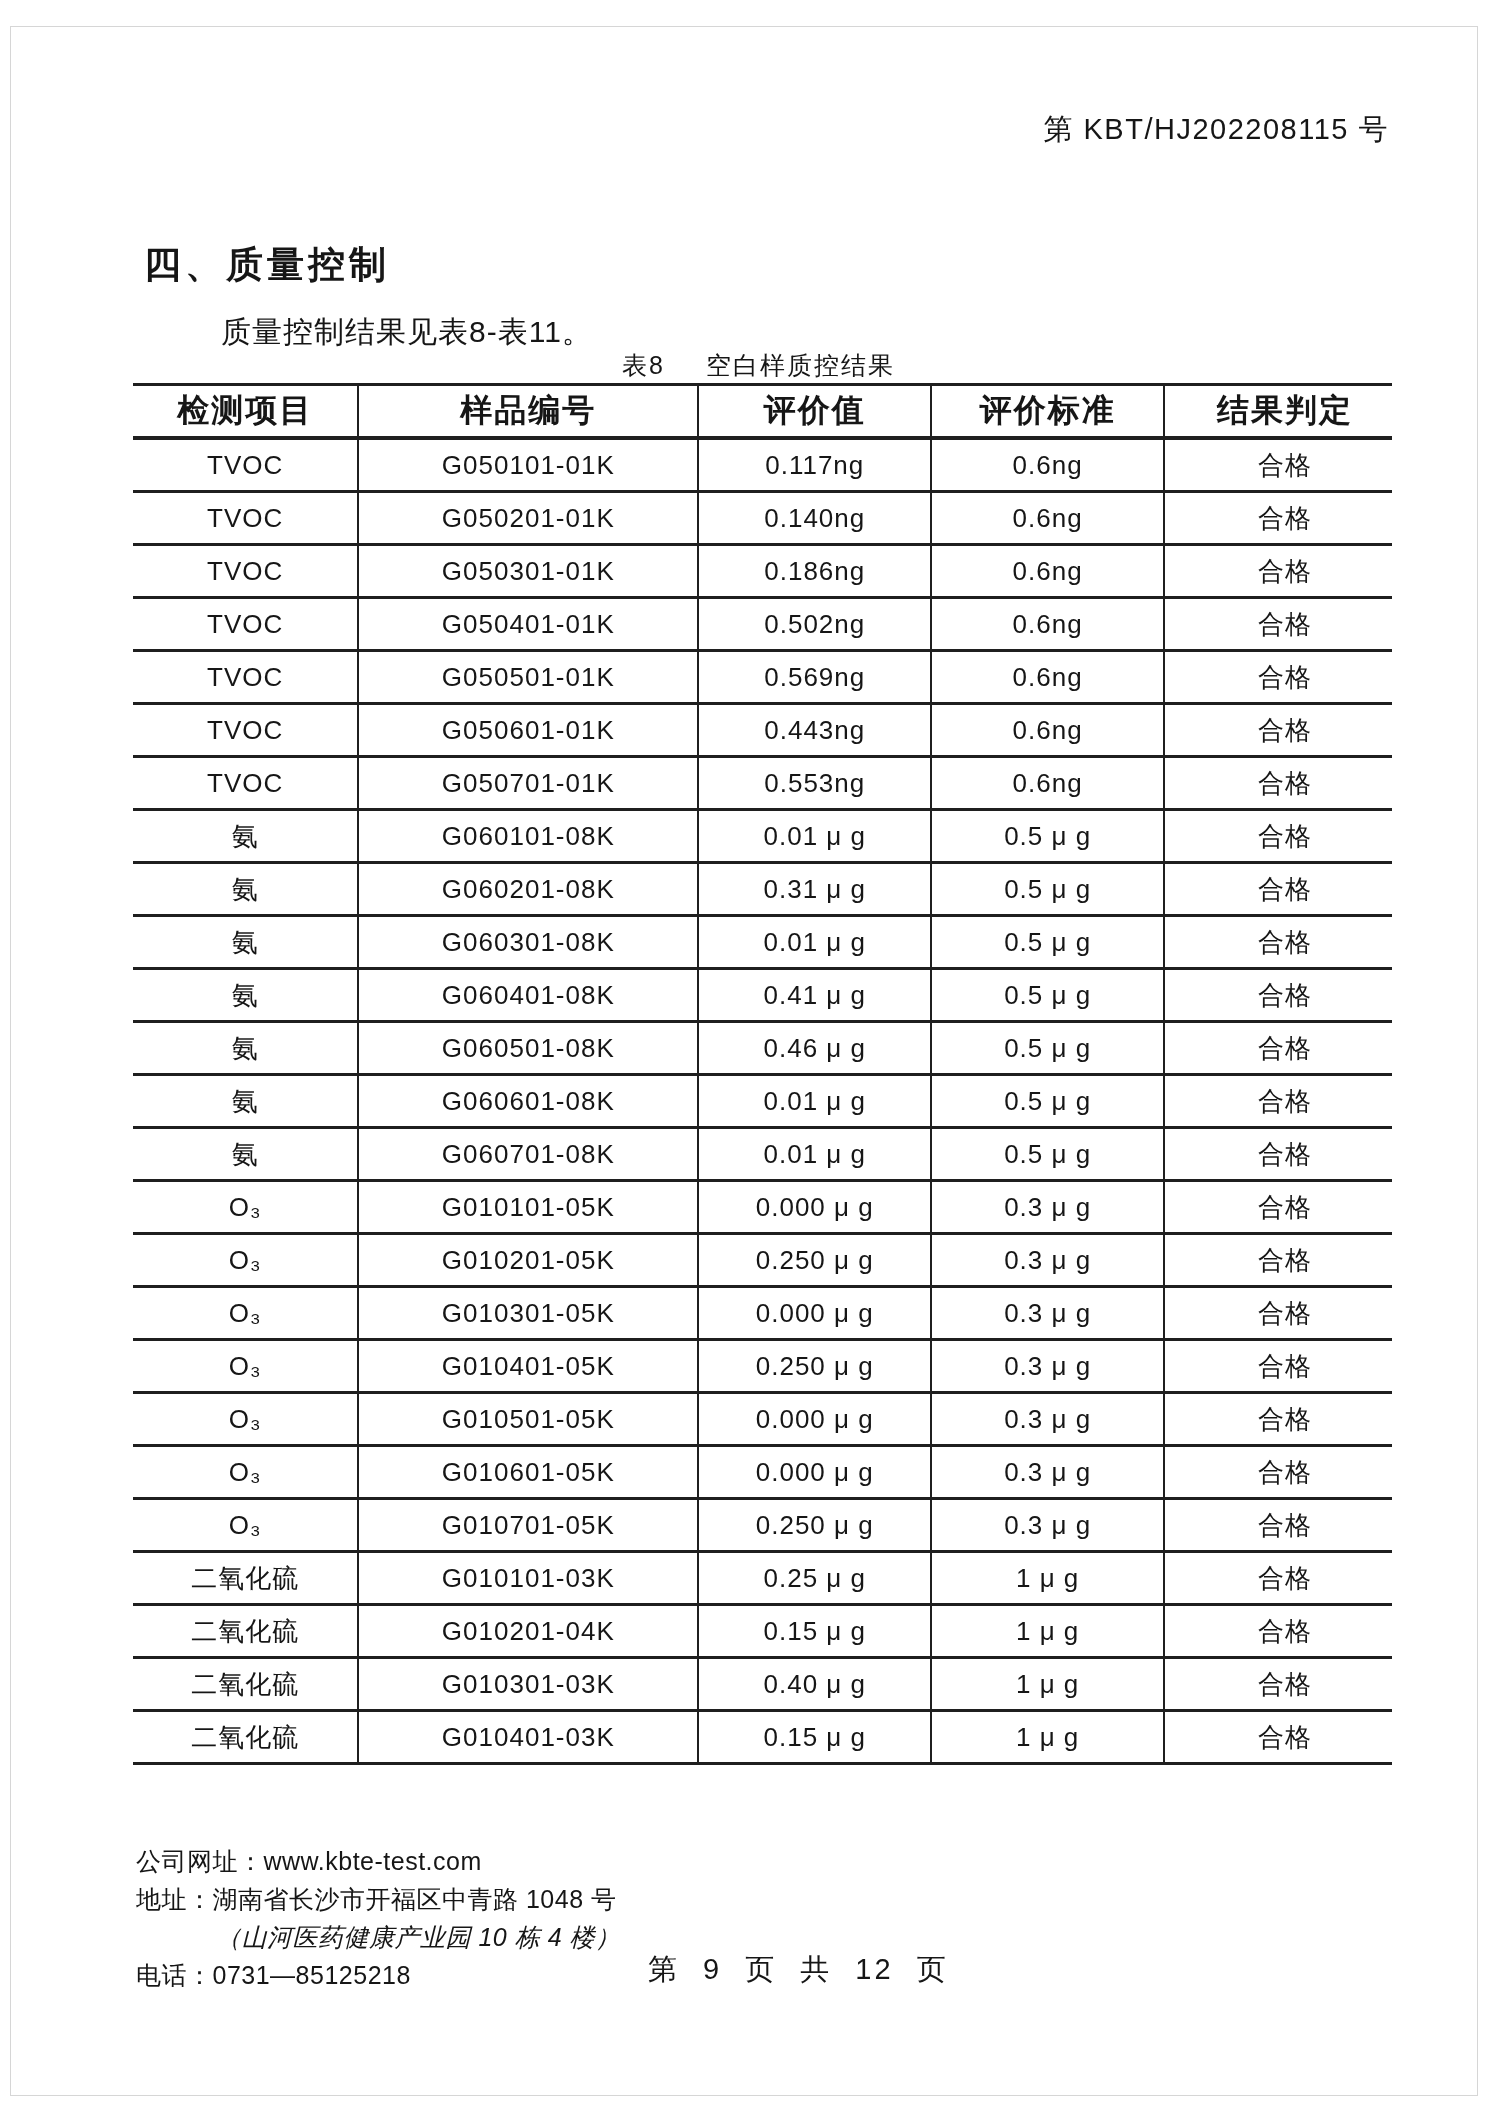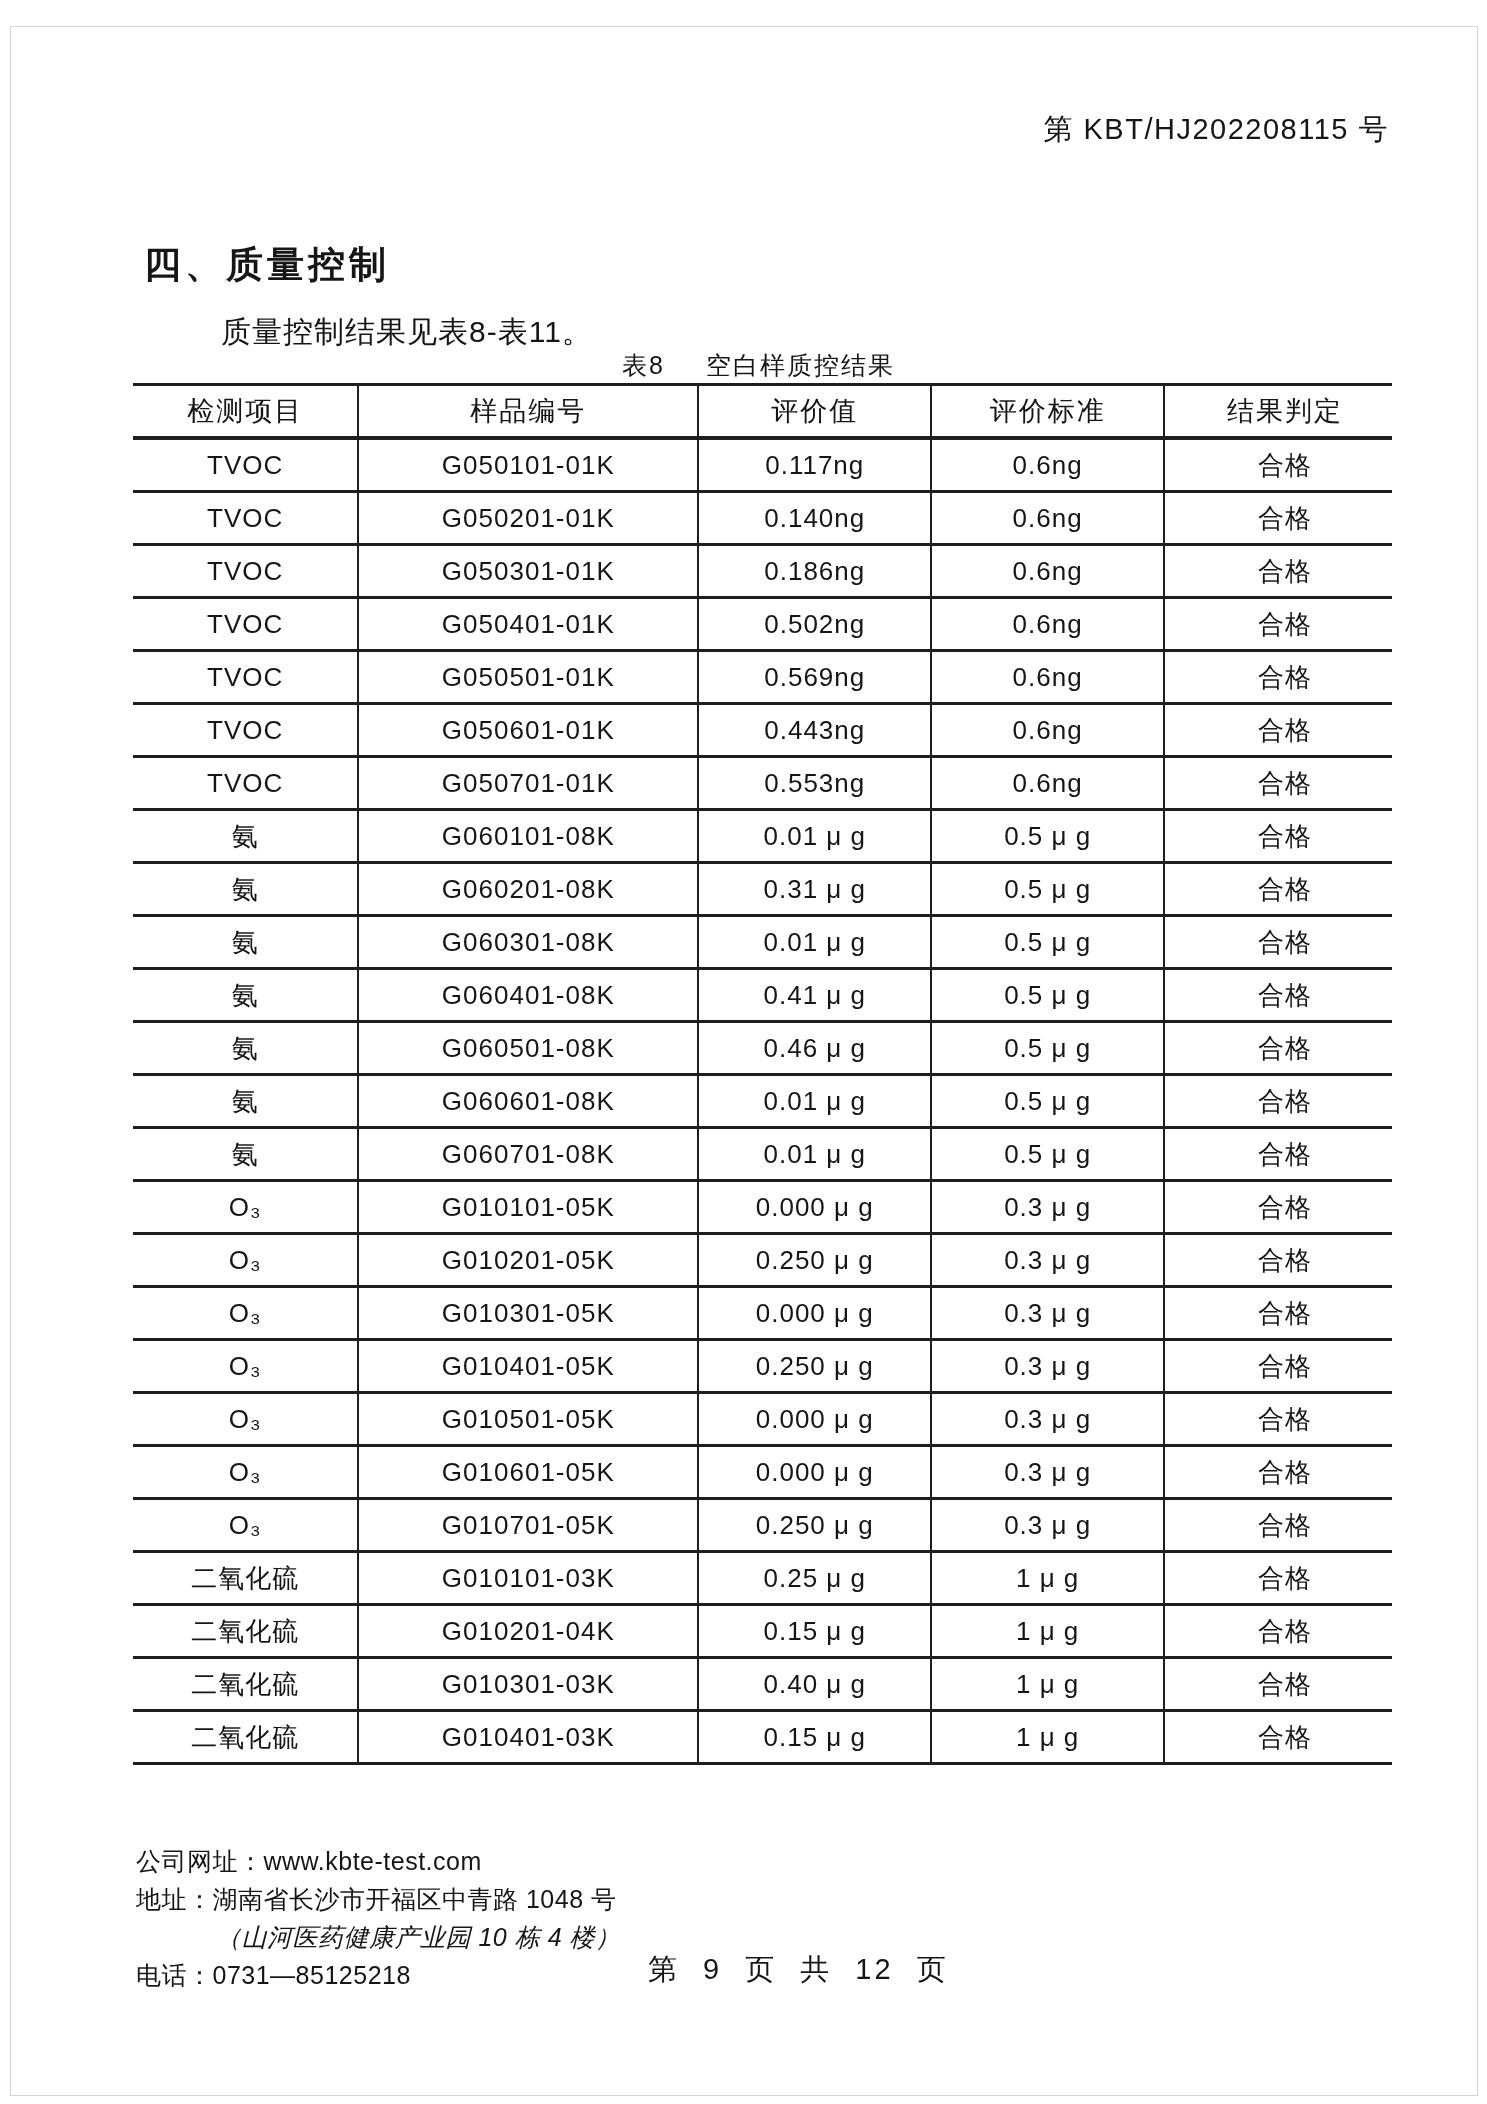--- a/index.html
+++ b/index.html
@@ -44,21 +44,21 @@
     border-bottom:4px solid #1f1f1f;
   }
   table.qc-table tbody tr { border-bottom:3px solid #1f1f1f; }
   table.qc-table th, table.qc-table td {
     border-right:2px solid #1f1f1f;
     text-align:center; vertical-align:middle;
     padding:0; letter-spacing:1px;
     overflow:hidden; white-space:nowrap;
   }
   table.qc-table th:last-child, table.qc-table td:last-child { border-right:none;padding-left:13px; }
-  table.qc-table th { height:50px; font-size:27px; font-weight:400; letter-spacing:2px; }
+  table.qc-table th { height:50px; font-size:32px; font-weight:700; letter-spacing:2px; }
   table.qc-table td { height:50px; font-size:26px; }
   col.c1 { width:17.9%; } col.c2 { width:27.0%; }
   col.c3 { width:18.5%; } col.c4 { width:18.5%; } col.c5 { width:18.1%; }
   .footer {
     position:absolute; left:136px; top:1842px;
     font-size:25px; line-height:38px; letter-spacing:0.5px;
   }
   .footer .indent { padding-left:80px;font-style:italic; }
   .page-indicator {
     position:absolute; left:648px; top:1950px;

